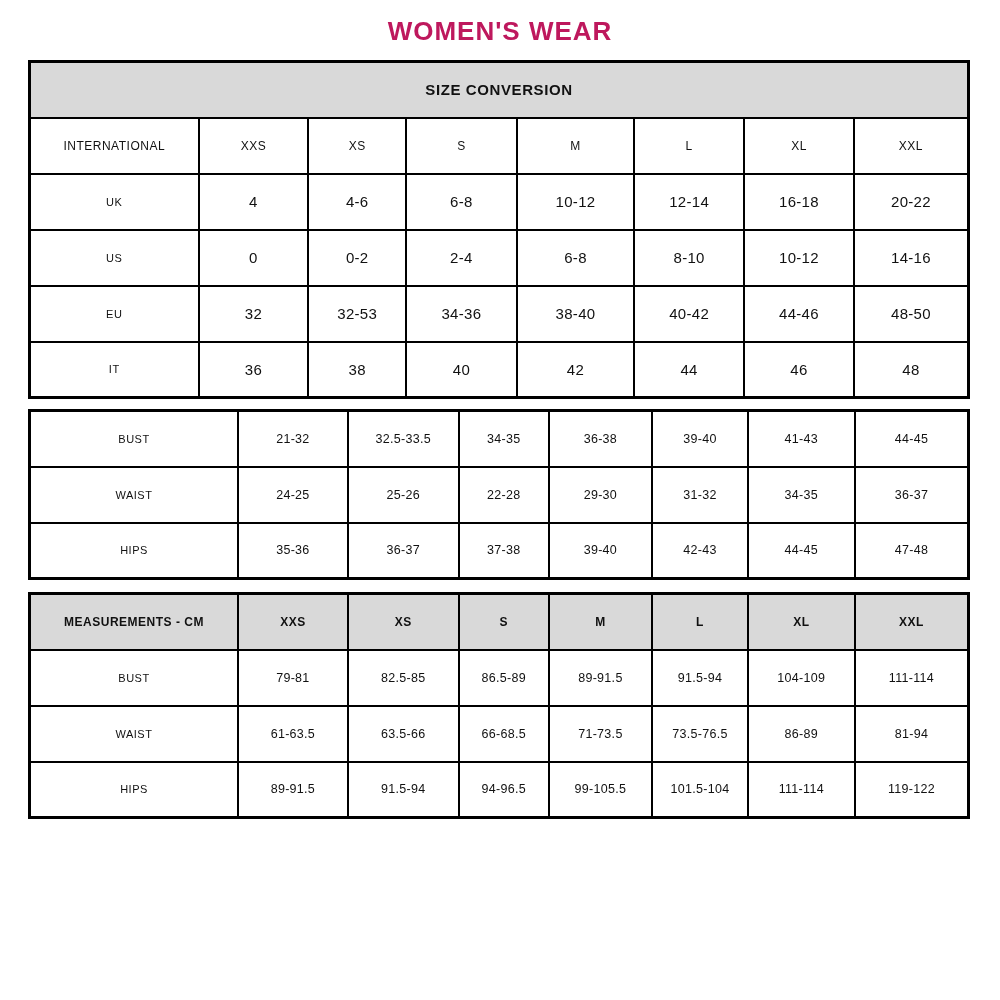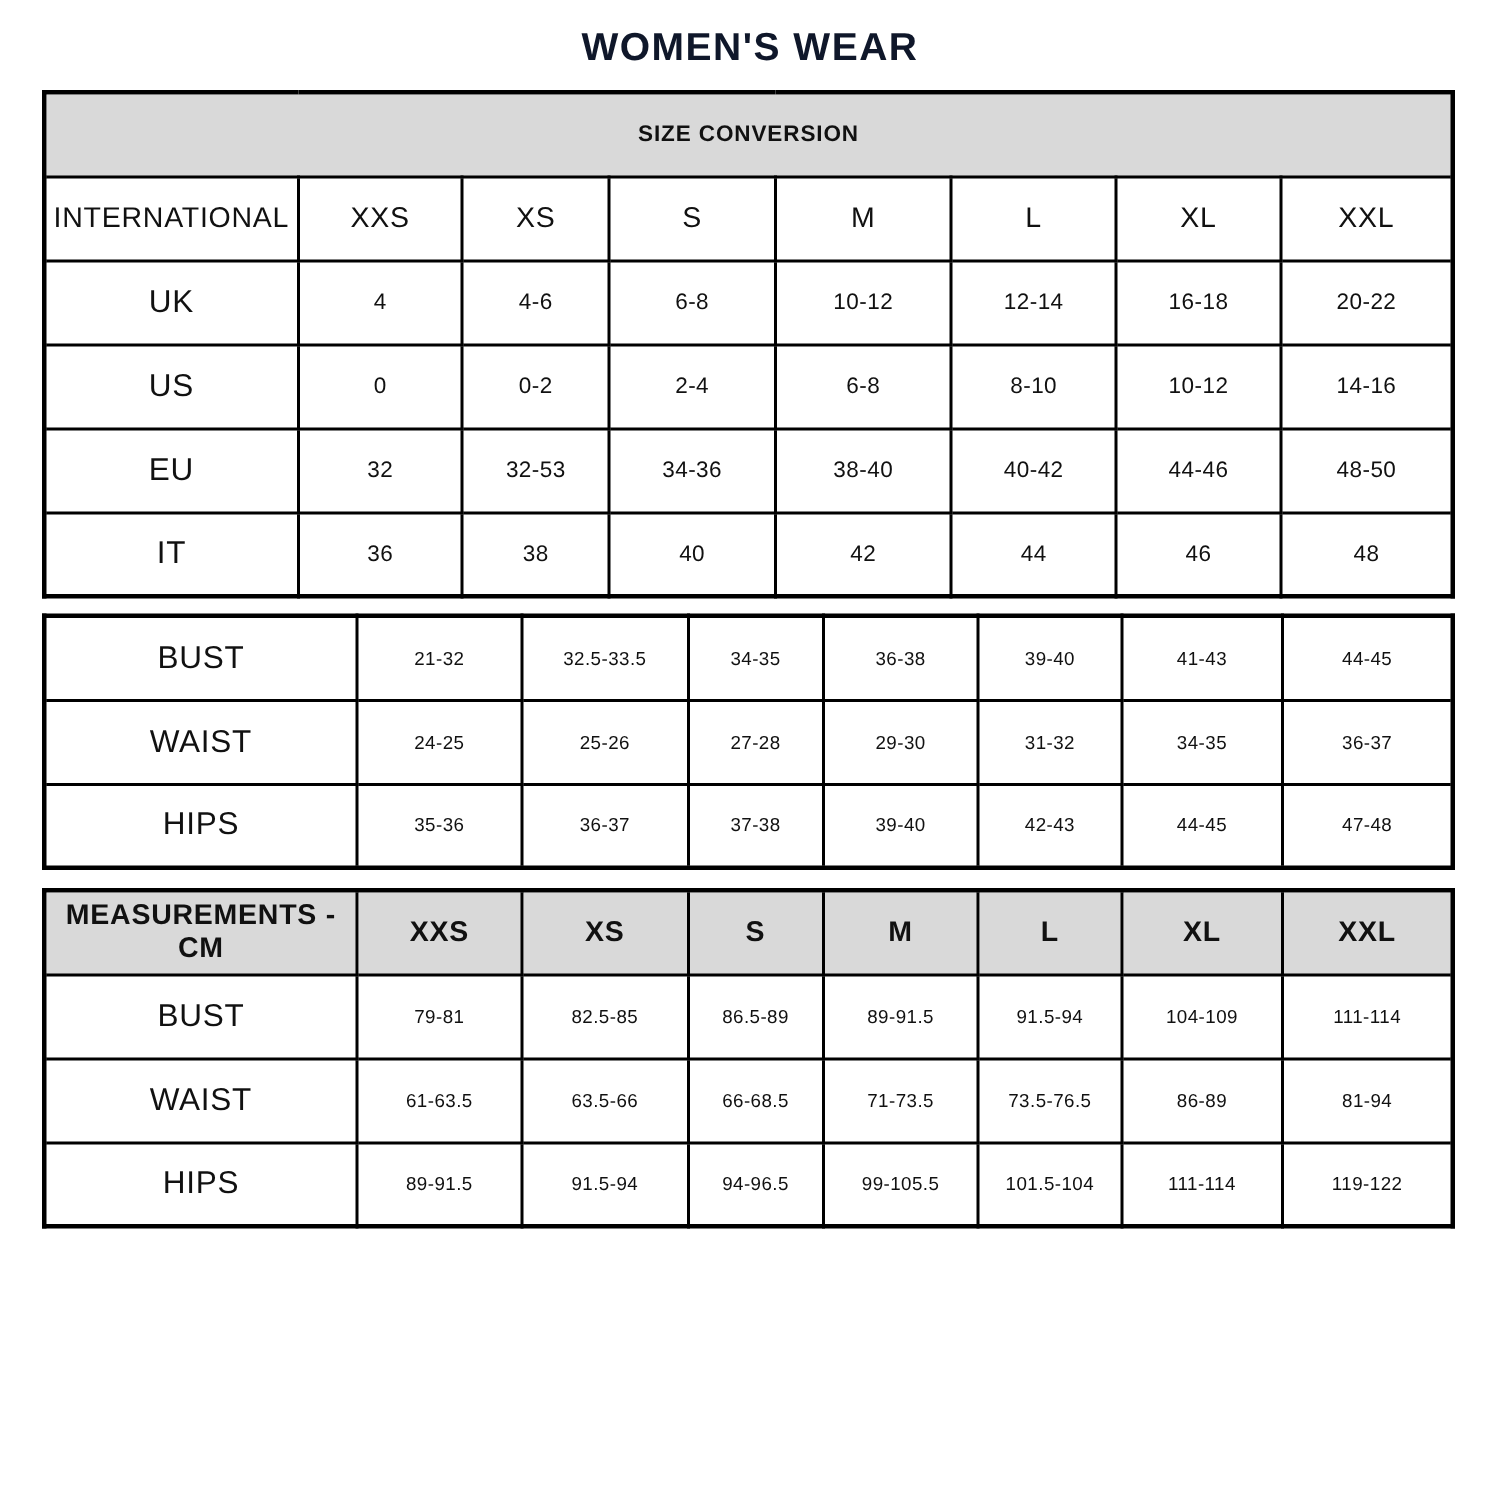--- a/index.html
+++ b/index.html
@@ -15,21 +15,21 @@
     -webkit-font-smoothing:antialiased;
   }
   .sheet{position:relative;width:1000px;height:1000px;overflow:hidden;}
   .page-title{
     margin:0;
     padding:16px 0 13px 0;
     text-align:center;
     font-size:26px;
     font-weight:bold;
     letter-spacing:1px;
-    color:#0f172a;
+    color:#be185d;
   }
   table.grid{
     border-collapse:collapse;
     table-layout:fixed;
     width:942px;
     margin-left:28px;
     border:3px solid var(--border);
   }
   .t1{margin-bottom:10px;}
   .t2{margin-bottom:12px;}
@@ -41,23 +41,23 @@
     font-weight:normal;
     overflow:hidden;
   }
   tr{height:56px;}
   .title-cell{
     background:var(--header-bg);
     font-weight:bold;
     font-size:15px;
     letter-spacing:0.6px;
   }
-  .col-h{font-size:19px;letter-spacing:0.5px;}
+  .col-h{font-size:12px;letter-spacing:0.5px;}
   .col-h.shaded{background:var(--header-bg);font-weight:bold;}
-  .row-label{font-size:21px;letter-spacing:0.5px;}
+  .row-label{font-size:11px;letter-spacing:0.5px;}
   td.value{font-size:15px;letter-spacing:0.3px;}
   table.small td.value{font-size:12.5px;}
 </style>
 </head>
 <body>
 
 <div class="sheet">
 
   <h1 class="page-title">WOMEN'S WEAR</h1>
 
@@ -148,21 +148,21 @@
           <td class="value">34-35</td>
           <td class="value">36-38</td>
           <td class="value">39-40</td>
           <td class="value">41-43</td>
           <td class="value">44-45</td>
         </tr>
         <tr>
           <th class="row-label">WAIST</th>
           <td class="value">24-25</td>
           <td class="value">25-26</td>
-          <td class="value">27-28</td>
+          <td class="value">22-28</td>
           <td class="value">29-30</td>
           <td class="value">31-32</td>
           <td class="value">34-35</td>
           <td class="value">36-37</td>
         </tr>
         <tr>
           <th class="row-label">HIPS</th>
           <td class="value">35-36</td>
           <td class="value">36-37</td>
           <td class="value">37-38</td>

